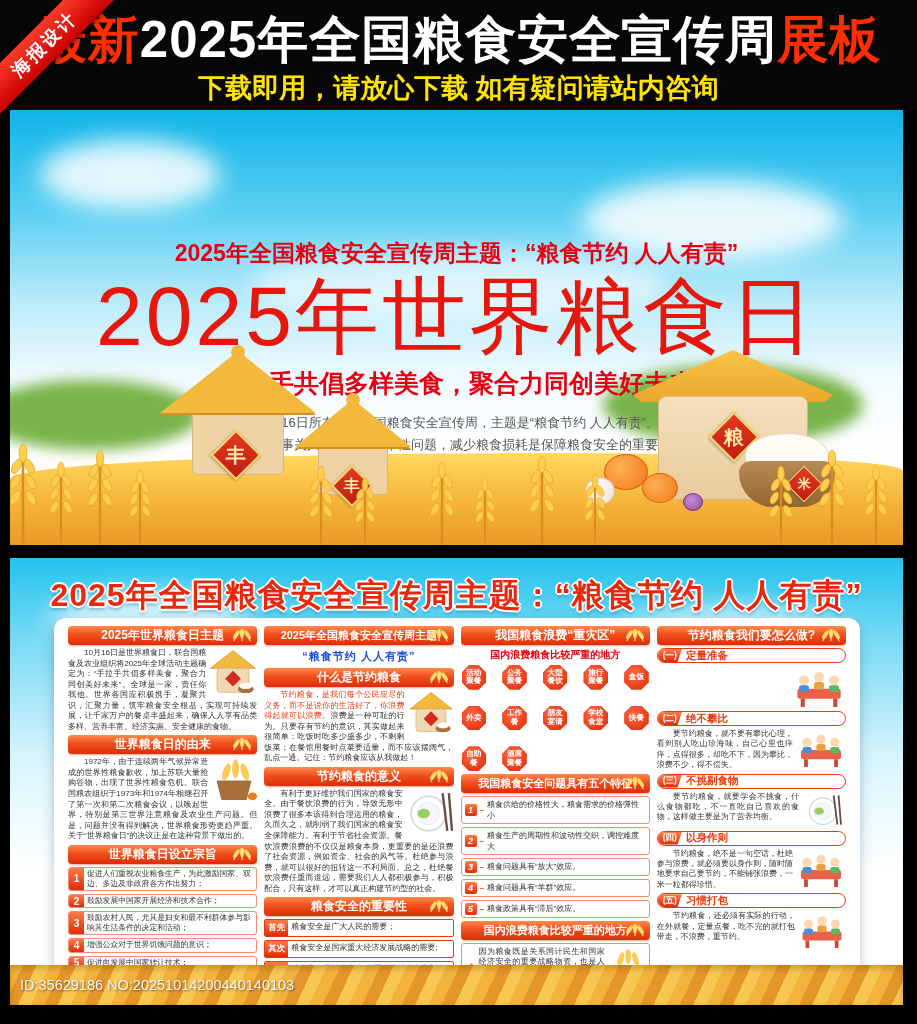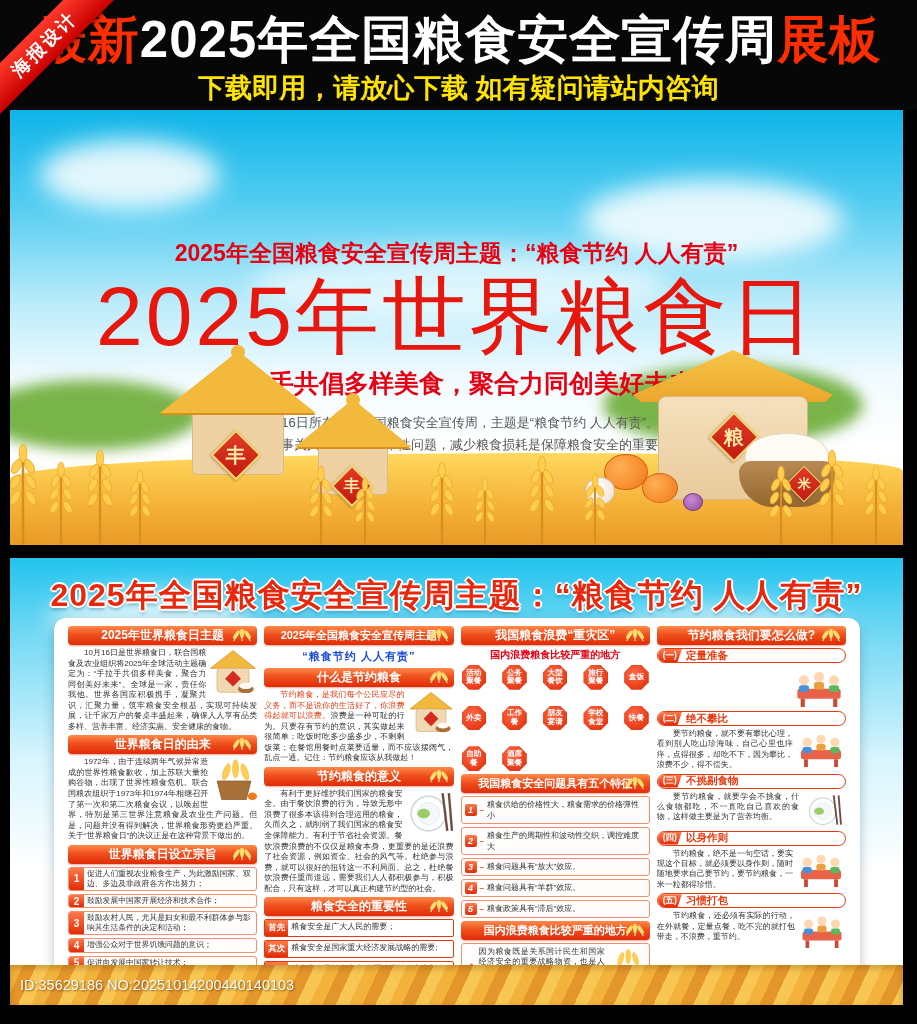--- a/index.html
+++ b/index.html
@@ -426,21 +426,21 @@
         <div class="step-text"><svg class="fig-r" width="44" height="34" viewBox="0 0 60 56">
               <use href="#sym-plate" width="60" height="56"></use>
             </svg><span>要节约粮食，就要学会不挑食，什么食物都吃，不一直吃自己喜欢的食物，这样做主要是为了营养均衡。</span></div>
 
         <div class="step-h">
             <div class="step-num">(四)</div>
             <div class="step-name">以身作则</div>
           </div>
         <div class="step-text"><svg class="fig-r" width="50" height="37" viewBox="0 0 64 48">
               <use href="#sym-people" width="64" height="48"></use>
-            </svg><span>节约粮食，绝不是一句空话，要实现这个目标，就必须要以身作则，随时随地要求自己要节约，要节约粮食，一米一粒都得珍惜。</span></div>
+            </svg><span>节约粮食，绝不是一句空话，杜绝参与浪费，就必须要以身作则，随时随地要求自己要节约，不能铺张浪费，一米一粒都得珍惜。</span></div>
 
         <div class="step-h">
             <div class="step-num">(五)</div>
             <div class="step-name">习惯打包</div>
           </div>
         <div class="step-text"><svg class="fig-r" width="48" height="36" viewBox="0 0 64 48">
               <use href="#sym-people" width="64" height="48"></use>
             </svg><span>节约粮食，还必须有实际的行动，在外就餐，定量点餐，吃不完的就打包带走，不浪费，重节约。</span></div>
 
       </div>

